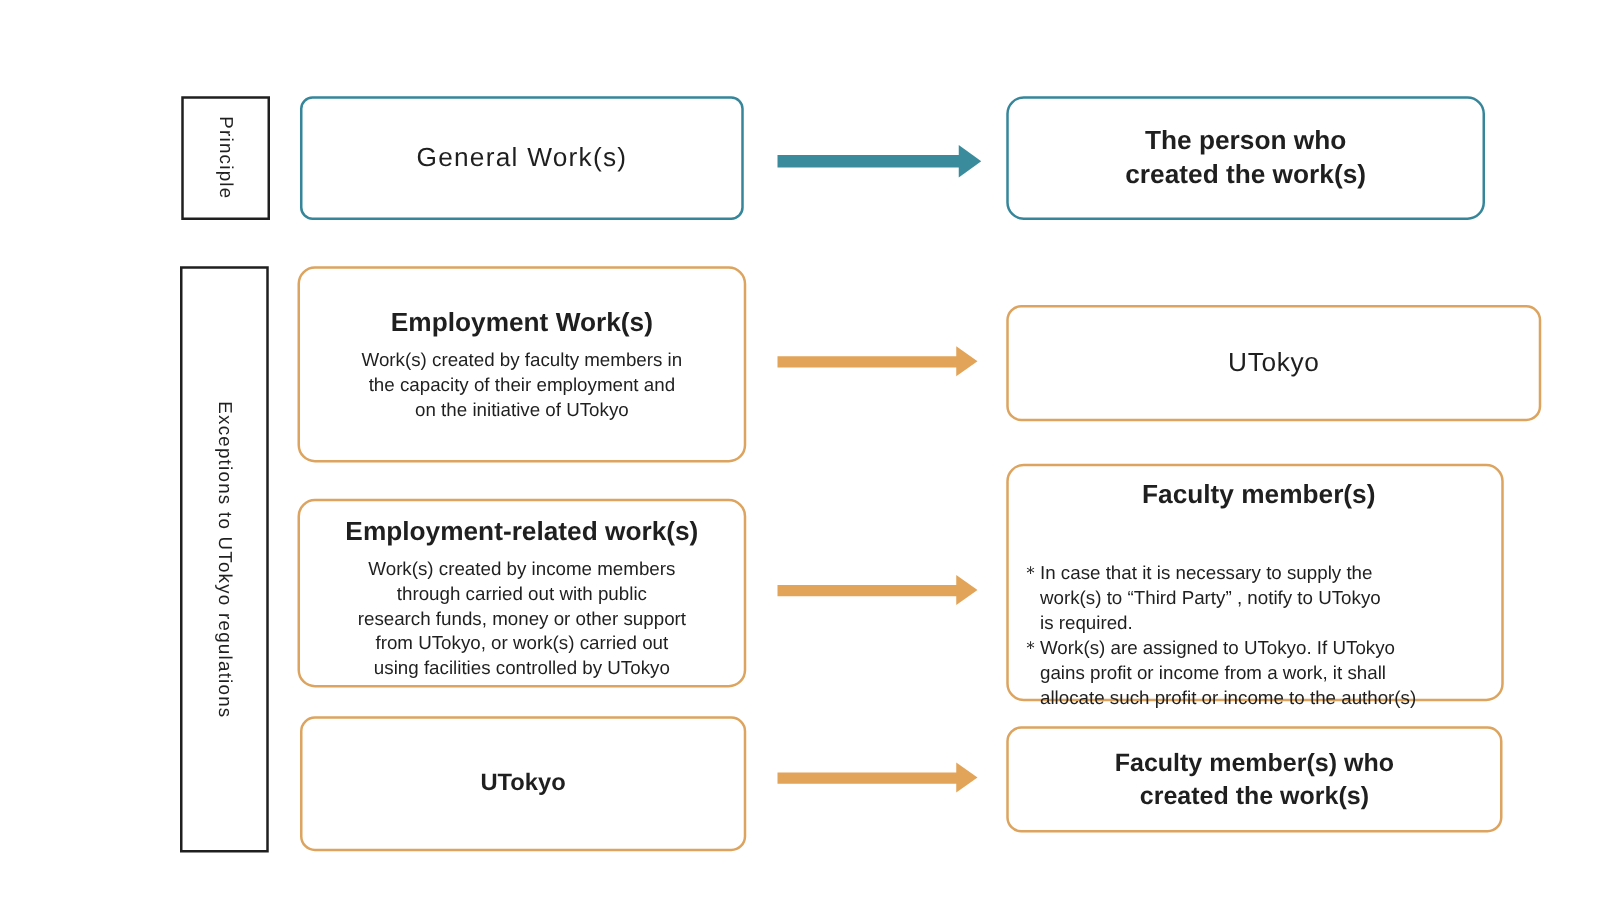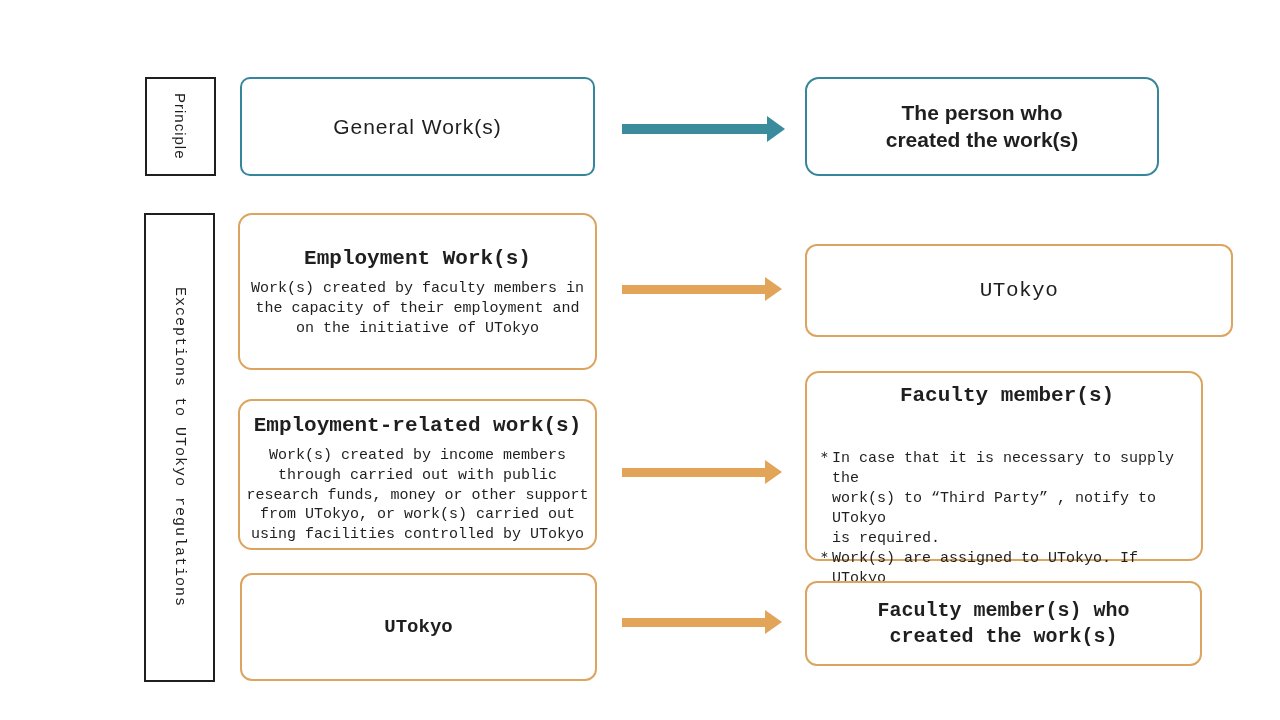--- a/index.html
+++ b/index.html
@@ -21,21 +21,21 @@
     border: 2px solid;
     background: #ffffff;
     display: flex;
     flex-direction: column;
     align-items: center;
     justify-content: center;
     text-align: center;
     box-sizing: border-box;
   }
   .teal-border  { border-color: var(--teal, #35869A); }
-  .orange-border { border-color: var(--orange, #DCA45F); font-family: Liberation Mono, monospace; }
+  .orange-border { border-color: var(--orange, #DCA45F); }
 
   .vlabel {
     position: absolute;
     border: 2px solid;
     background: #ffffff;
     display: flex;
     align-items: center;
     justify-content: center;
     box-sizing: border-box;
   }
@@ -44,21 +44,21 @@
     font-size: 15px;
     letter-spacing: 1px;
     white-space: nowrap;
   }
 
   .pre { white-space: pre-line; }
 
   #principle-label { left:145px; top:77px; width:71px; height:99px; }
   #general-box { left:240px; top:77px; width:355px; height:99px; border-radius:10px;
                  font-size:21px; letter-spacing:1px; }
-  #person-box  { left:805px; top:77px; width:354px; height:99px; border-radius:14px;
+  #person-box  { left:805px; top:77px; width:383px; height:99px; border-radius:14px;
                  font-size:21px; font-weight:bold; line-height:1.25; }
 
   #exceptions-label { left:144px; top:213px; width:71px; height:469px; }
 
   #employment-box { left:238px; top:213px; width:359px; height:157px; border-radius:14px;
                     justify-content:flex-start; padding-top:32px; }
   #employment-related-box { left:238px; top:399px; width:359px; height:151px; border-radius:14px;
                     justify-content:flex-start; padding-top:13px; }
   .box-title { font-size:21px; font-weight:bold; line-height:1.1; }
   .box-body  { font-size:15px; line-height:1.32; margin-top:9px; }

